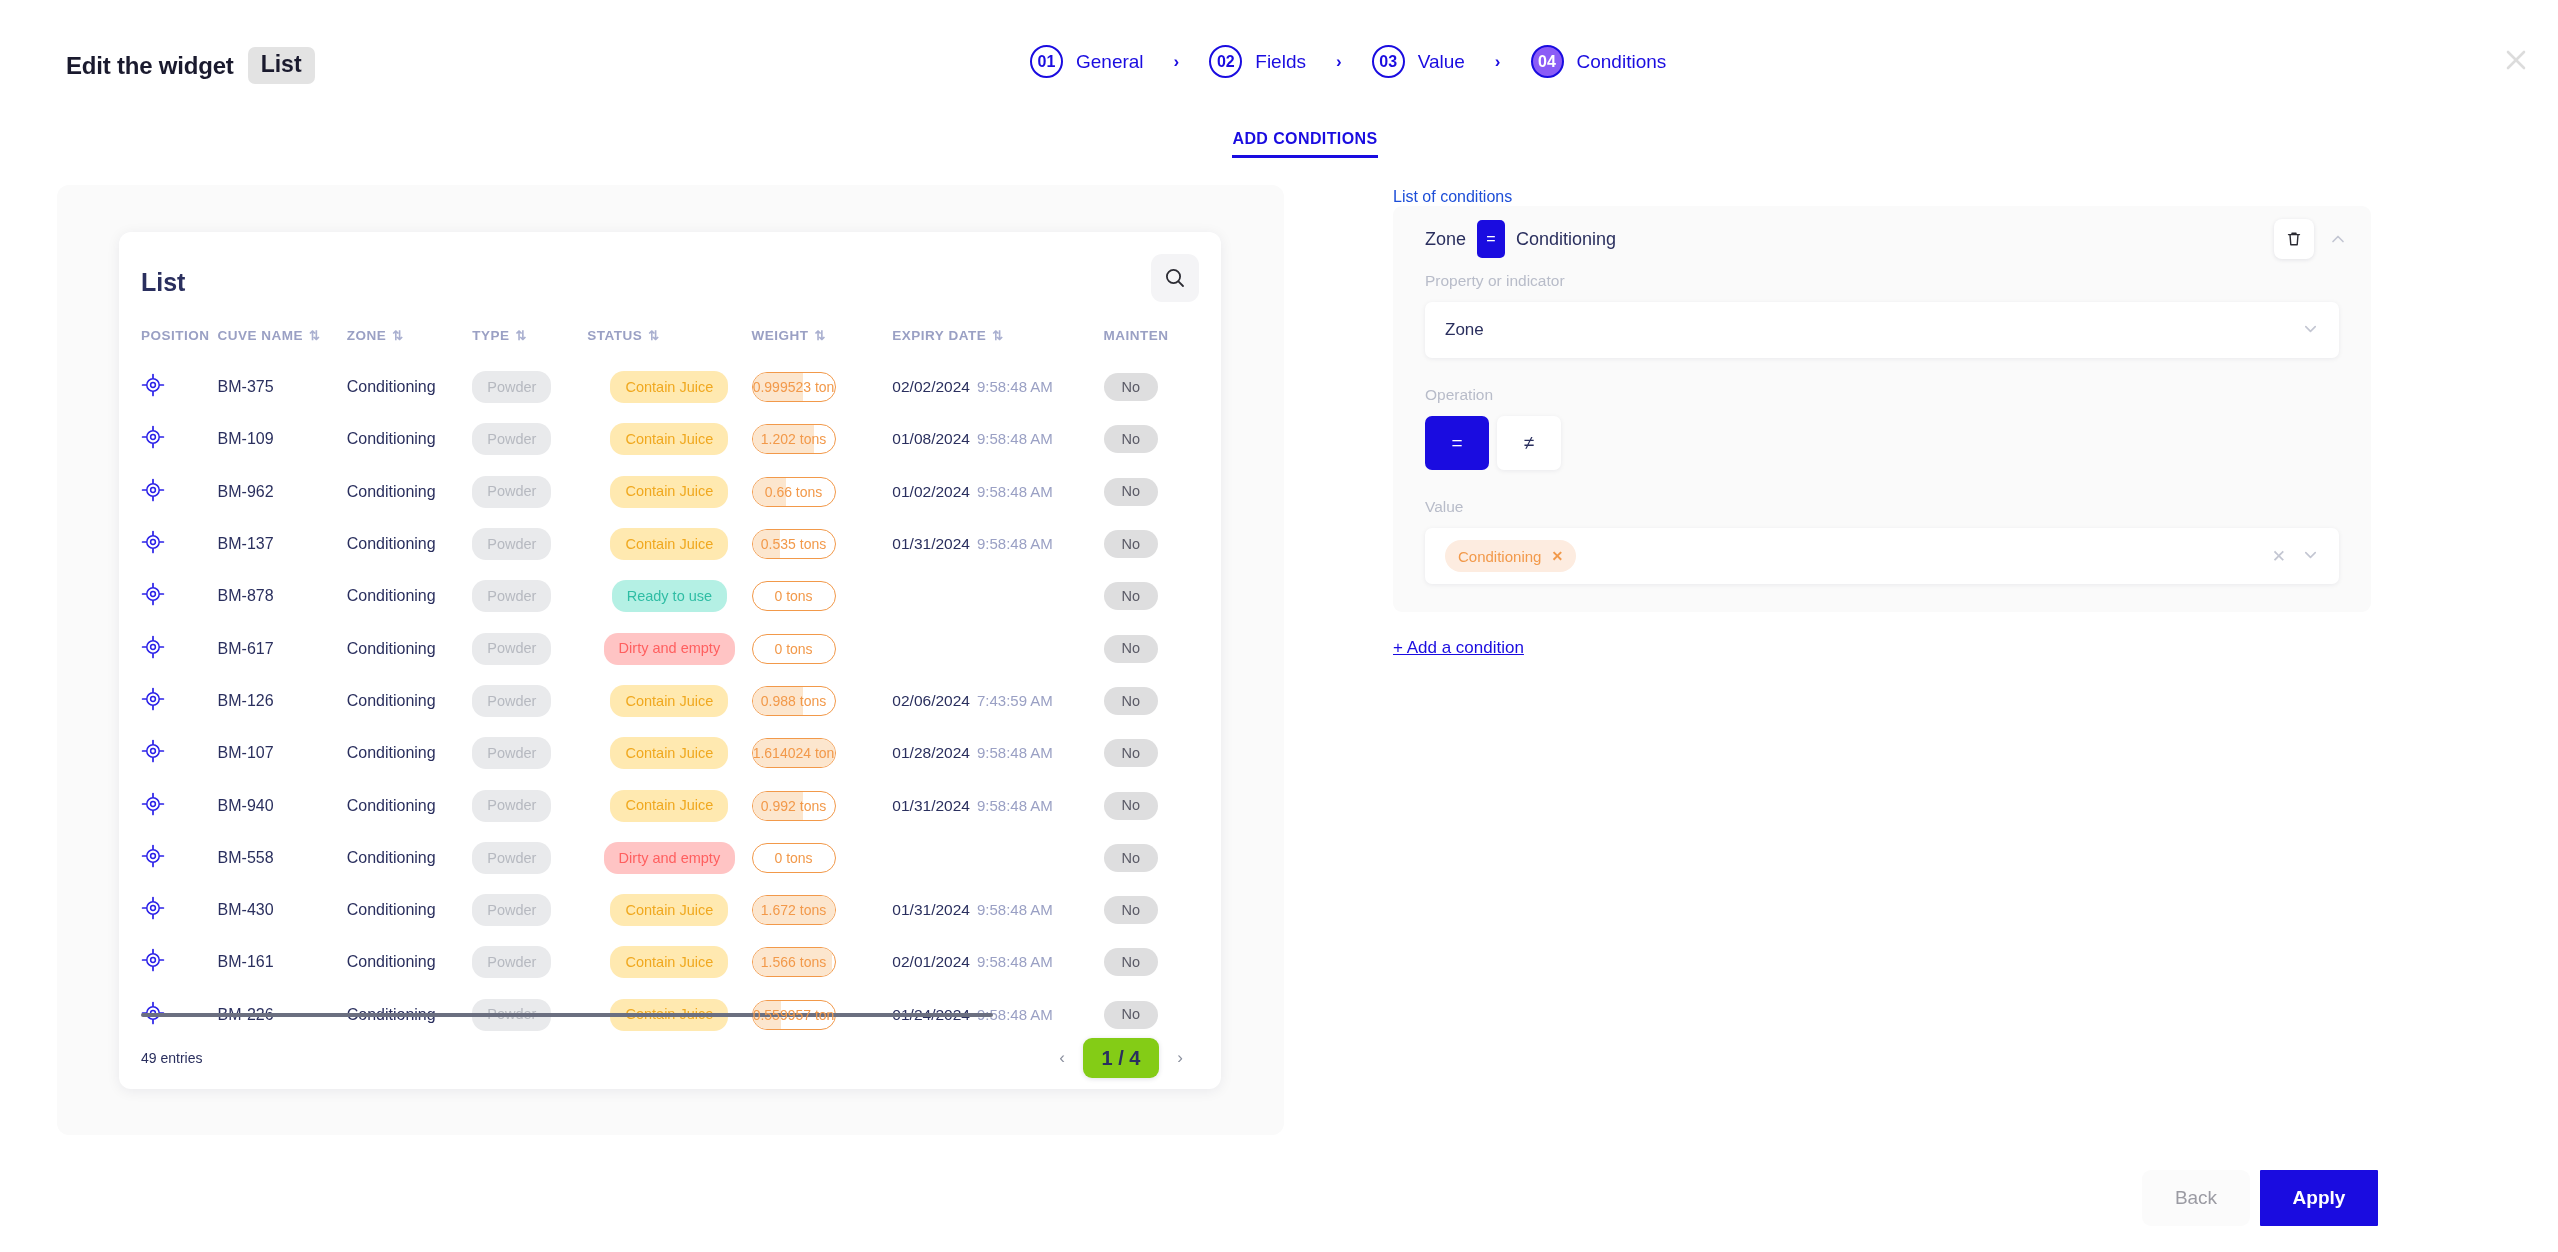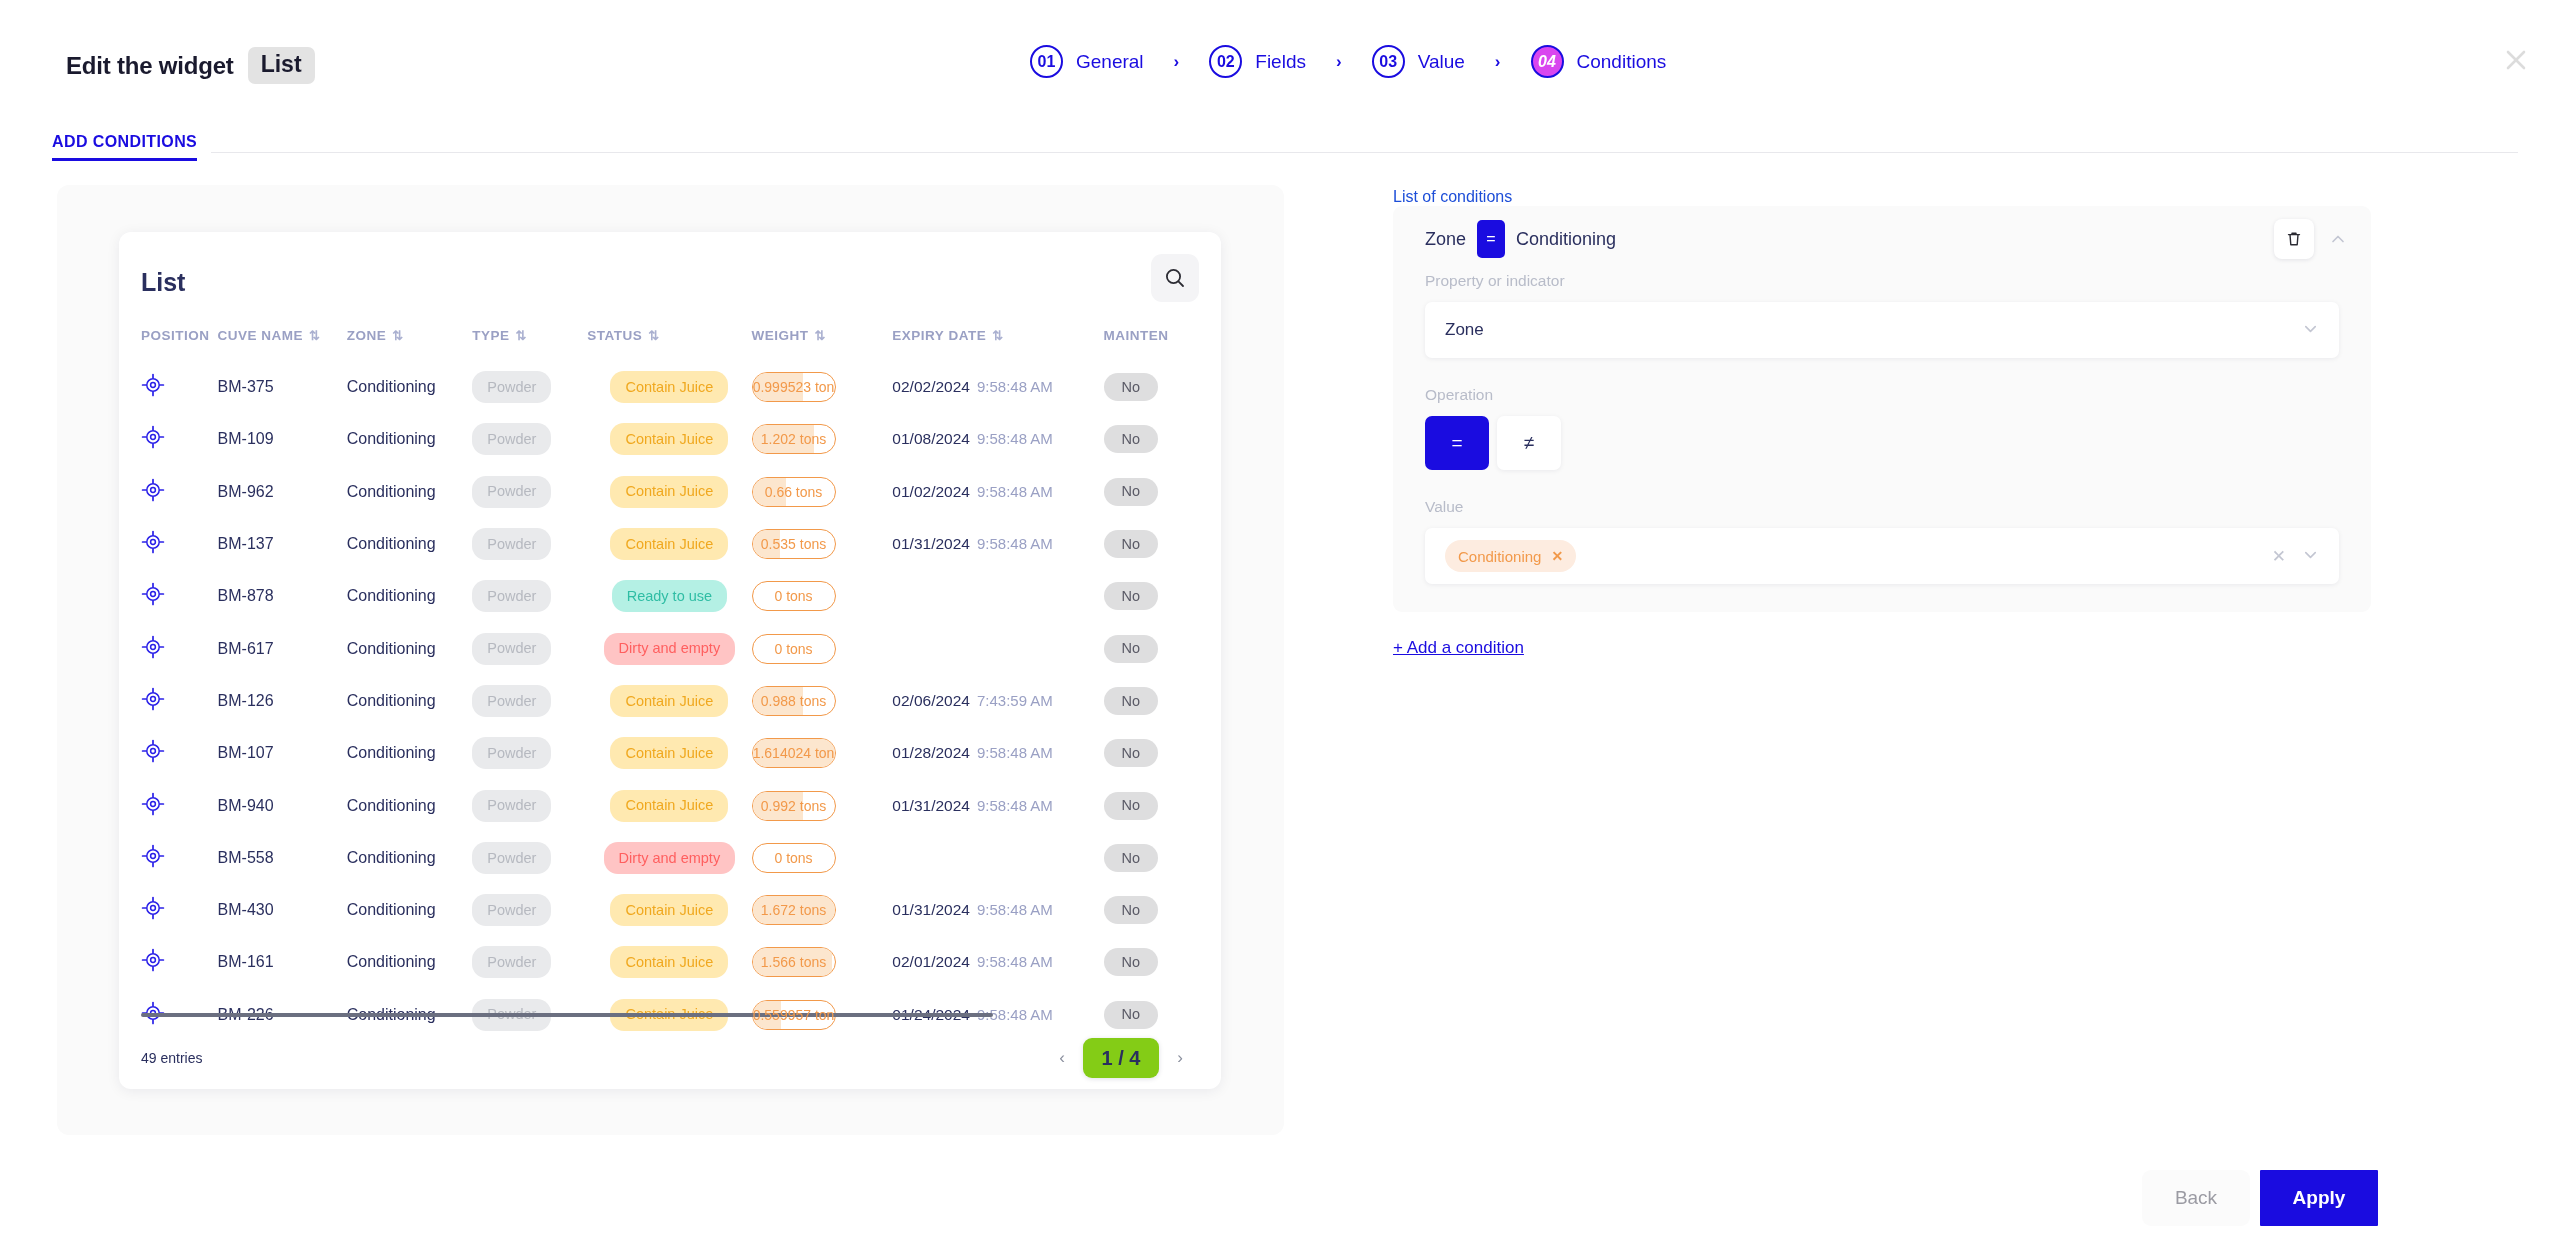--- a/index.html
+++ b/index.html
@@ -36,39 +36,39 @@
     position: absolute; left: 1030px; top: 45px;
     display: flex; align-items: center; gap: 12px;
   }
   .step { display: flex; align-items: center; gap: 13px; }
   .step-num {
     width: 33px; height: 33px; border-radius: 50%;
     border: 2px solid #1a0ce0; color: #1a0ce0;
     display: flex; align-items: center; justify-content: center;
     font-size: 16px; font-weight: bold; line-height: 1;
   }
-  .step-num.active { background: #d946ef; color: #ffffff; border-color: #1a0ce0; font-style: italic; }
+  .step-num.active { background: #8b5cf6; color: #ffffff; border-color: #1a0ce0; }
   .step-label { font-size: 19px; color: #1a0ce0; font-weight: 500; }
   .step-sep {
     color: #1a0ce0; font-size: 17px; font-weight: bold;
     margin: 0 18px; line-height: 1;
   }
 
   .close-btn {
     position: absolute; right: 22px; top: 40px;
     width: 40px; height: 40px;
     display: flex; align-items: center; justify-content: center;
     cursor: pointer;
   }
 
   
   .tabbar {
     position: absolute; top: 130px; left: 0;
     width: 2558px; height: 34px;
-    display: flex; align-items: center;
+    display: flex; align-items: center; flex-direction: column;
   }
   .tab-active {
     margin-left: 52px;
     font-size: 16px; font-weight: bold; color: #1a0ce0;
     letter-spacing: 0.4px; white-space: nowrap;
     padding-bottom: 7px;
     border-bottom: 3px solid #1a0ce0;
   }
   .tab-rule {
     flex: 1; height: 1px; background: #e8e8ec;

